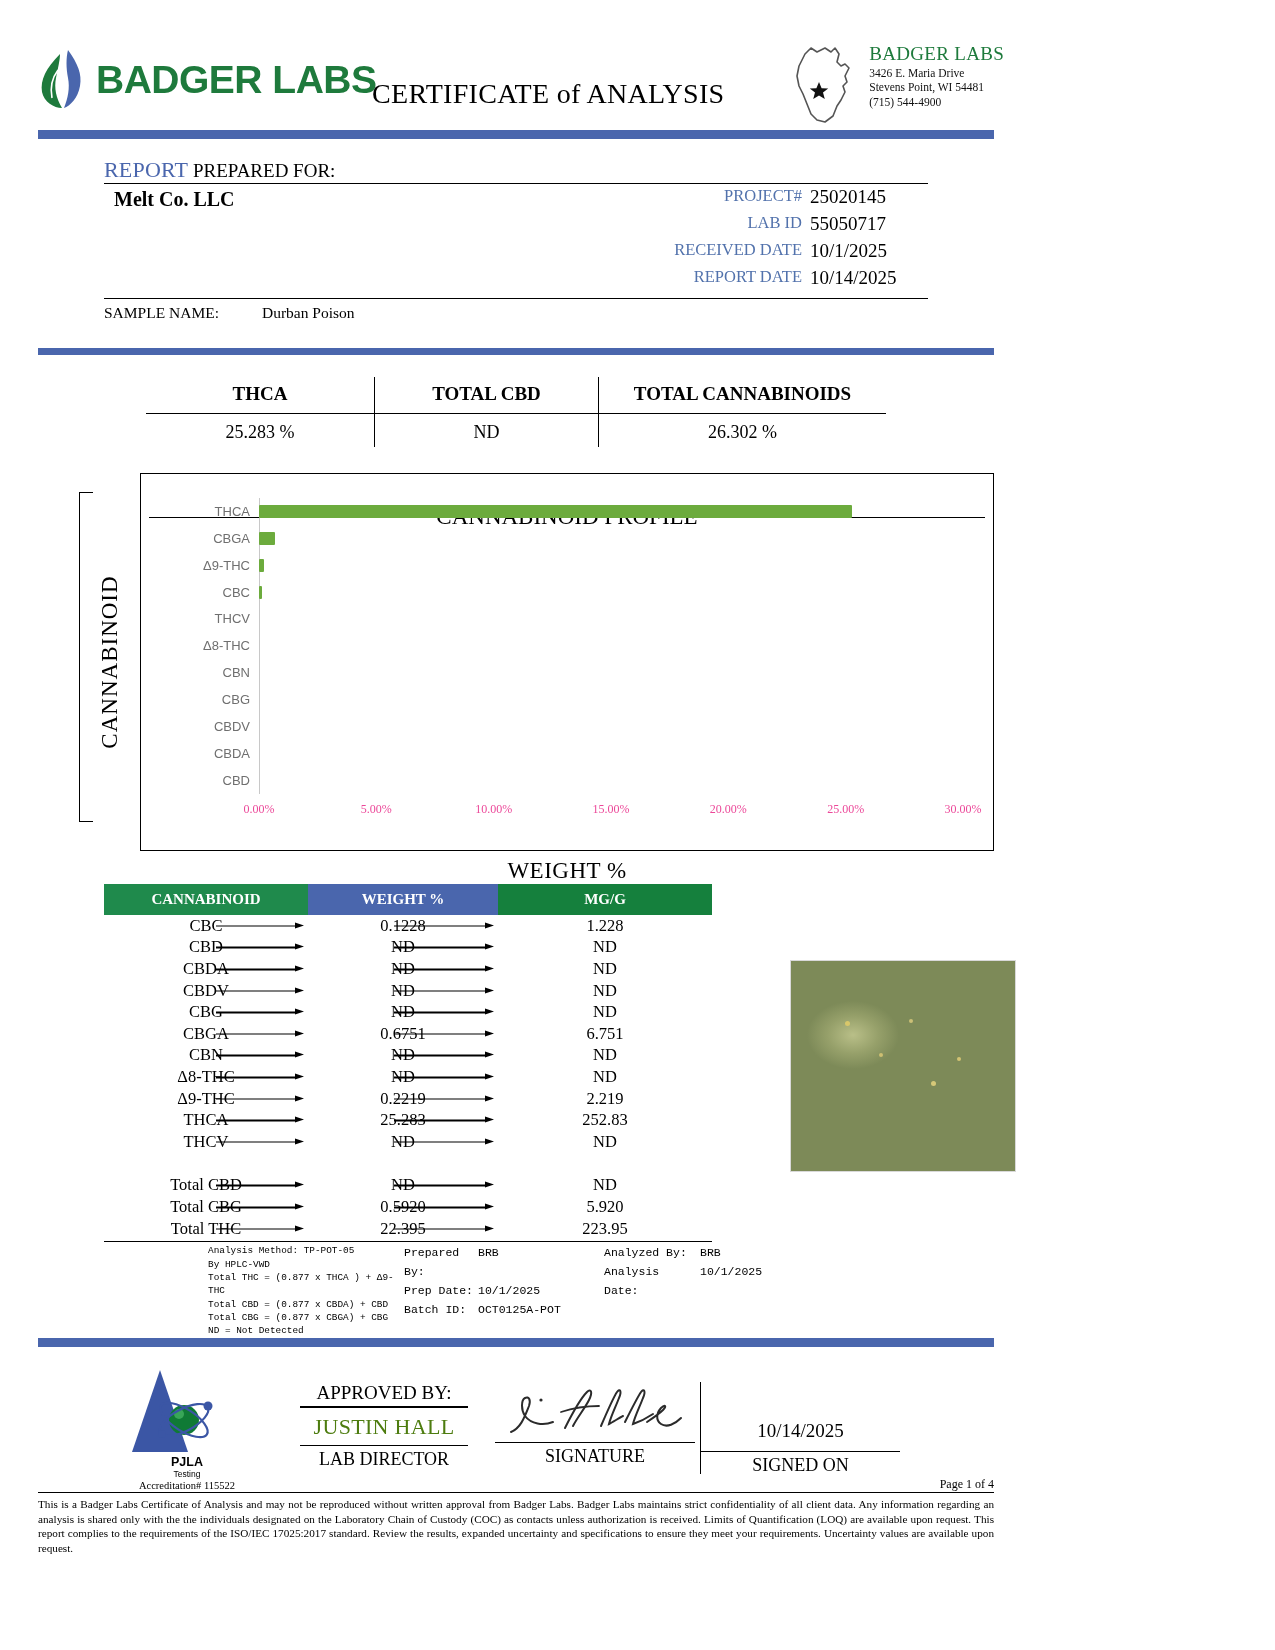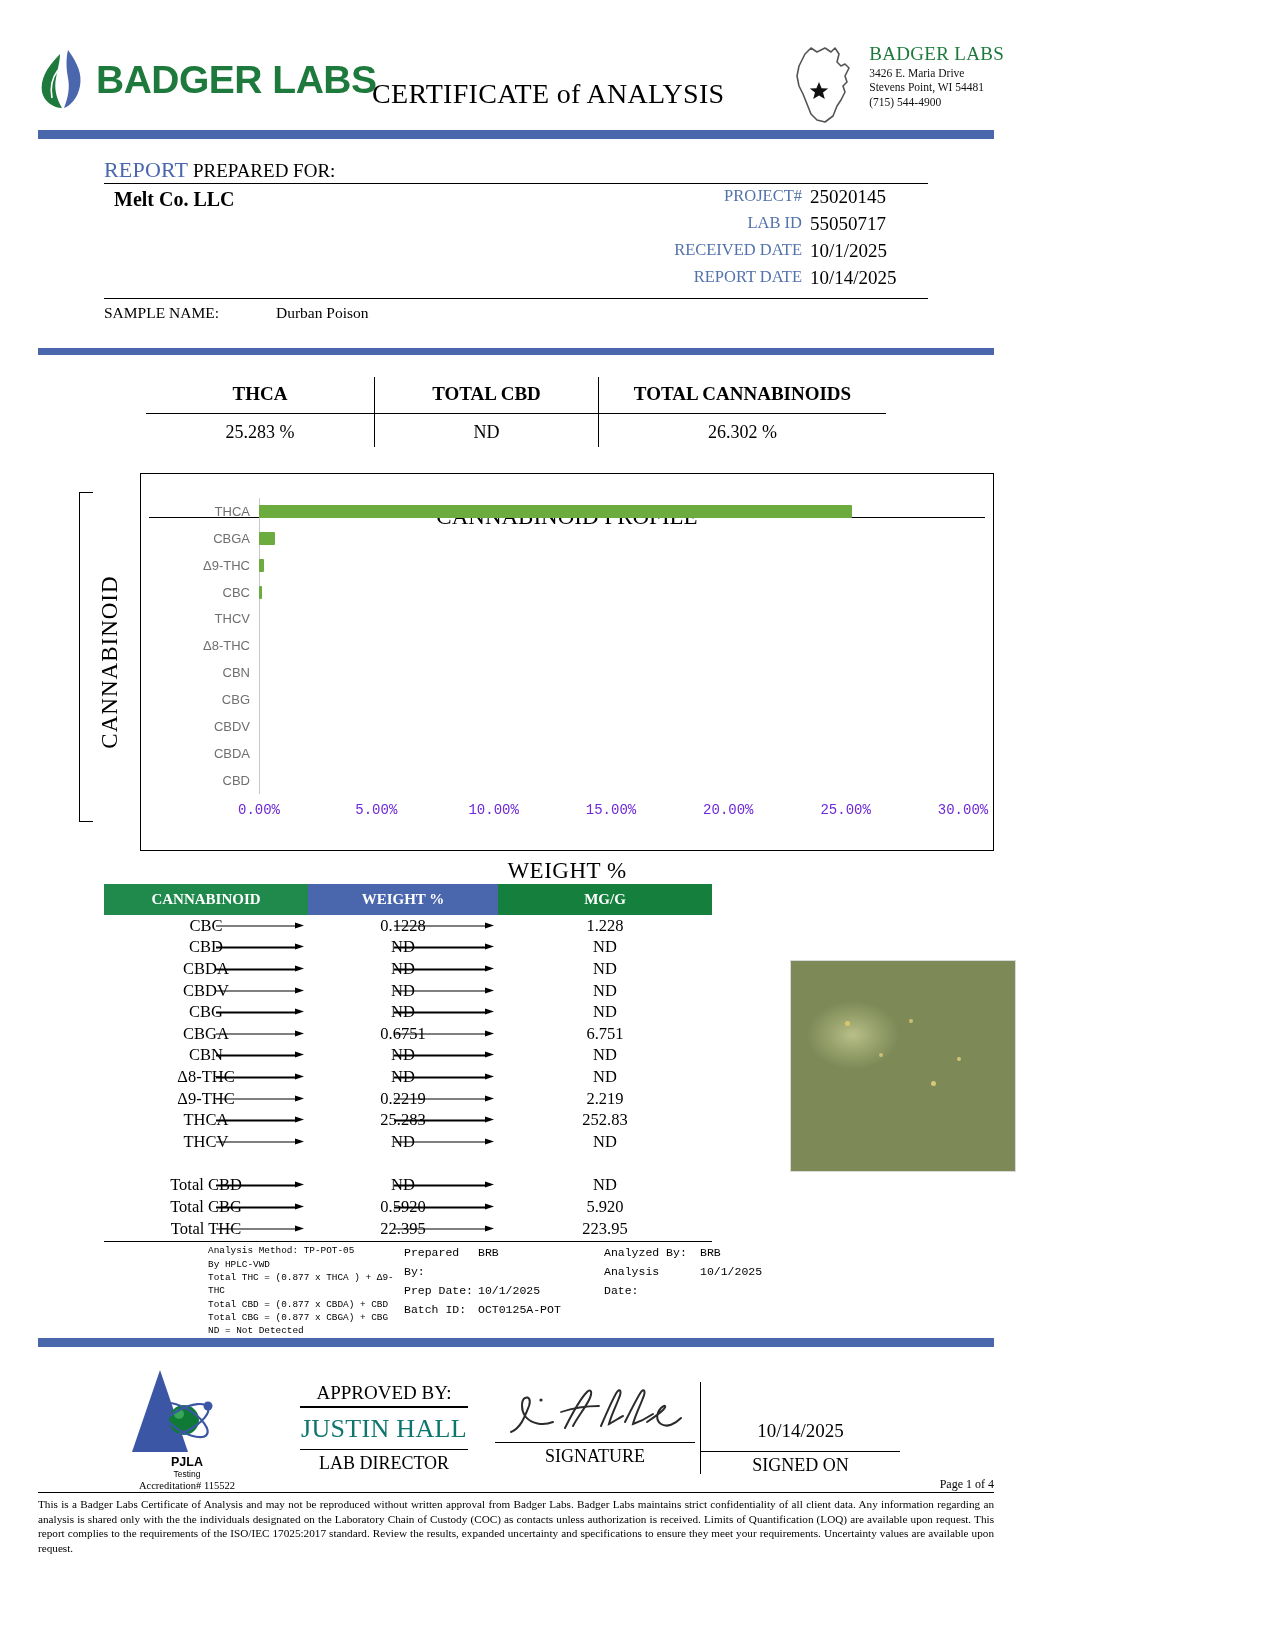--- a/index.html
+++ b/index.html
@@ -33,21 +33,21 @@
   .report-block { position:relative; margin:18px 0 0 0; padding:0 104px; }
   .rb-title { font-size:19px; }
   .rb-title .rep { color:#4a66ad; font-size:22px; letter-spacing:0.2px; }
   .rule { border-bottom:1.6px solid #000; }
   .rb-row { display:flex; justify-content:space-between; align-items:flex-start; }
   .client { font-weight:bold; font-size:20px; padding-left:10px; padding-top:4px; }
   .meta { width:330px; }
   .meta-row { display:flex; justify-content:flex-end; line-height:1.42; }
   .meta-lbl { color:#5272ac; font-size:16.5px; text-align:right; padding-right:8px; }
   .meta-val { font-size:19px; width:118px; text-align:left; }
-  .sample-row { display:flex; font-size:15.5px; padding-top:5px;gap:14px; }
+  .sample-row { display:flex; font-size:15.5px; padding-top:5px; }
   .sample-lbl { width:150px; }
   .sample-val { padding-left:8px; }
 
   
   .summary { margin:22px auto 0; width:740px; }
   .sum-head { display:flex; text-align:center; font-weight:bold; font-size:19px; }
   .sum-head > div { padding:6px 0 8px; }
   .sum-vals { display:flex; text-align:center; font-size:18px; border-top:1.8px solid #000; }
   .sum-vals > div { padding:8px 0 4px; }
   .c1 { width:228px; }
@@ -69,21 +69,21 @@
   .plot-axis { position:absolute; left:0; top:0; bottom:0; width:1px; background:#c8c8c8; }
   .bar-rows { position:absolute; left:0; right:0; top:0; bottom:0; }
   .bar-row { position:relative; height:9.0909%; display:flex; align-items:center; }
   .bar-cat {
     position:absolute; right:100%; padding-right:9px; width:120px;
     text-align:right; font-family:"Liberation Sans", sans-serif;
     font-size:13px; color:#6f6f6f; white-space:nowrap;
   }
   .bar { height:13px; background:#6cab3d; border-radius:1px; }
   .x-ticks { position:absolute; left:118px; right:30px; bottom:30px; height:18px; }
-  .x-tick { position:absolute; transform:translateX(-50%); font-family:Liberation Mono, monospace; font-size:14px; color:#6d28d9; white-space:nowrap; }
+  .x-tick { position:absolute; transform:translateX(-50%); font-family:Liberation Serif, serif; font-size:12px; color:#ec4899; white-space:nowrap; }
   .x-axis-label { position:absolute; bottom:-34px; left:0; right:0; text-align:center; }
   .x-axis-label span { background:#fff; padding:0 14px; font-size:23px; letter-spacing:0.5px; }
 
   
   .data-wrap { position:relative; margin-top:52px; }
   .data-table { position:absolute; left:104px; top:0; width:608px; }
   .dt-head { display:flex; font-weight:bold; font-size:15px; color:#fff; text-align:center; }
   .dt-head .h1 { width:204px; background:#1f8a4c; padding:7px 0; }
   .dt-head .h2 { width:190px; background:#4a66ad; padding:7px 0; }
   .dt-head .h3 { width:214px; background:#15803d; padding:7px 0; }
@@ -127,21 +127,21 @@
   .footer-bar { position:absolute; left:38px; right:38px; top:1338px; height:9px; background:#4a66ad; }
   .sig-area { position:absolute; left:0; right:0; top:1368px; height:120px; }
   .pjla { position:absolute; left:112px; top:0; width:150px; text-align:center; }
   .pjla-logo { width:122px; height:86px; margin:0 auto; position:relative; }
   .pjla-name { font-family:"Liberation Sans", sans-serif; font-weight:bold; font-size:12.5px; margin-top:1px; }
   .pjla-sub { font-family:"Liberation Sans", sans-serif; font-size:8.5px; }
   .pjla-acc { font-size:10.5px; margin-top:1px; }
 
   .approved { position:absolute; left:300px; top:14px; width:168px; text-align:center; }
   .approved .lbl { font-size:19px; border-bottom:2px solid #000; padding-bottom:2px; display:block; }
-  .approved .name { font-size:26px; color:#0f766e; padding-top:6px; letter-spacing:0.3px; }
+  .approved .name { font-size:22px; color:#4d7c0f; padding-top:6px; letter-spacing:0.3px; }
   .approved .role { font-size:18px; border-top:1.6px solid #000; margin-top:5px; padding-top:3px; }
 
   .signature { position:absolute; left:495px; top:14px; width:200px; text-align:center; }
   .sig-img { height:60px; position:relative; }
   .sig-cap { font-size:18px; border-top:1.6px solid #000; padding-top:3px; }
 
   .signed { position:absolute; left:700px; top:14px; width:200px; text-align:center; border-left:1.6px solid #000; height:92px; }
   .signed .date { font-size:19px; padding-top:38px; }
   .signed .cap { font-size:18px; border-top:1.6px solid #000; margin-top:9px; padding-top:3px; }
 

